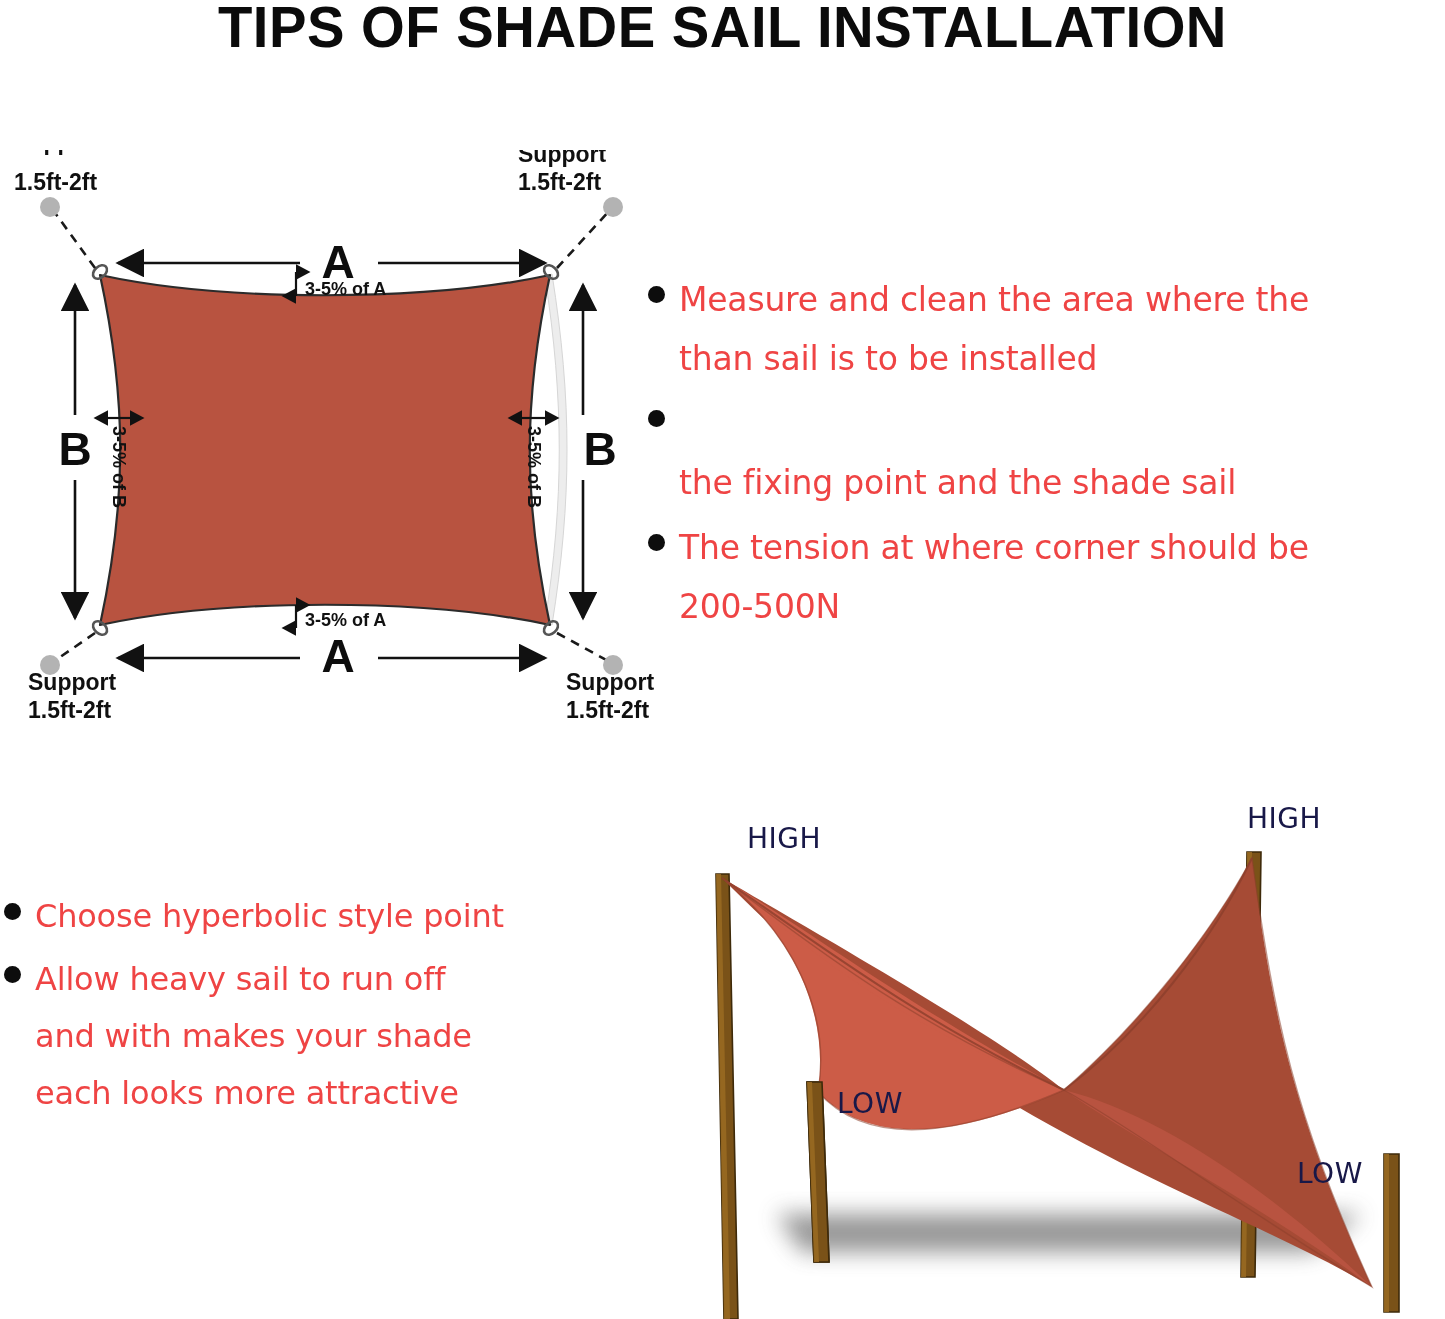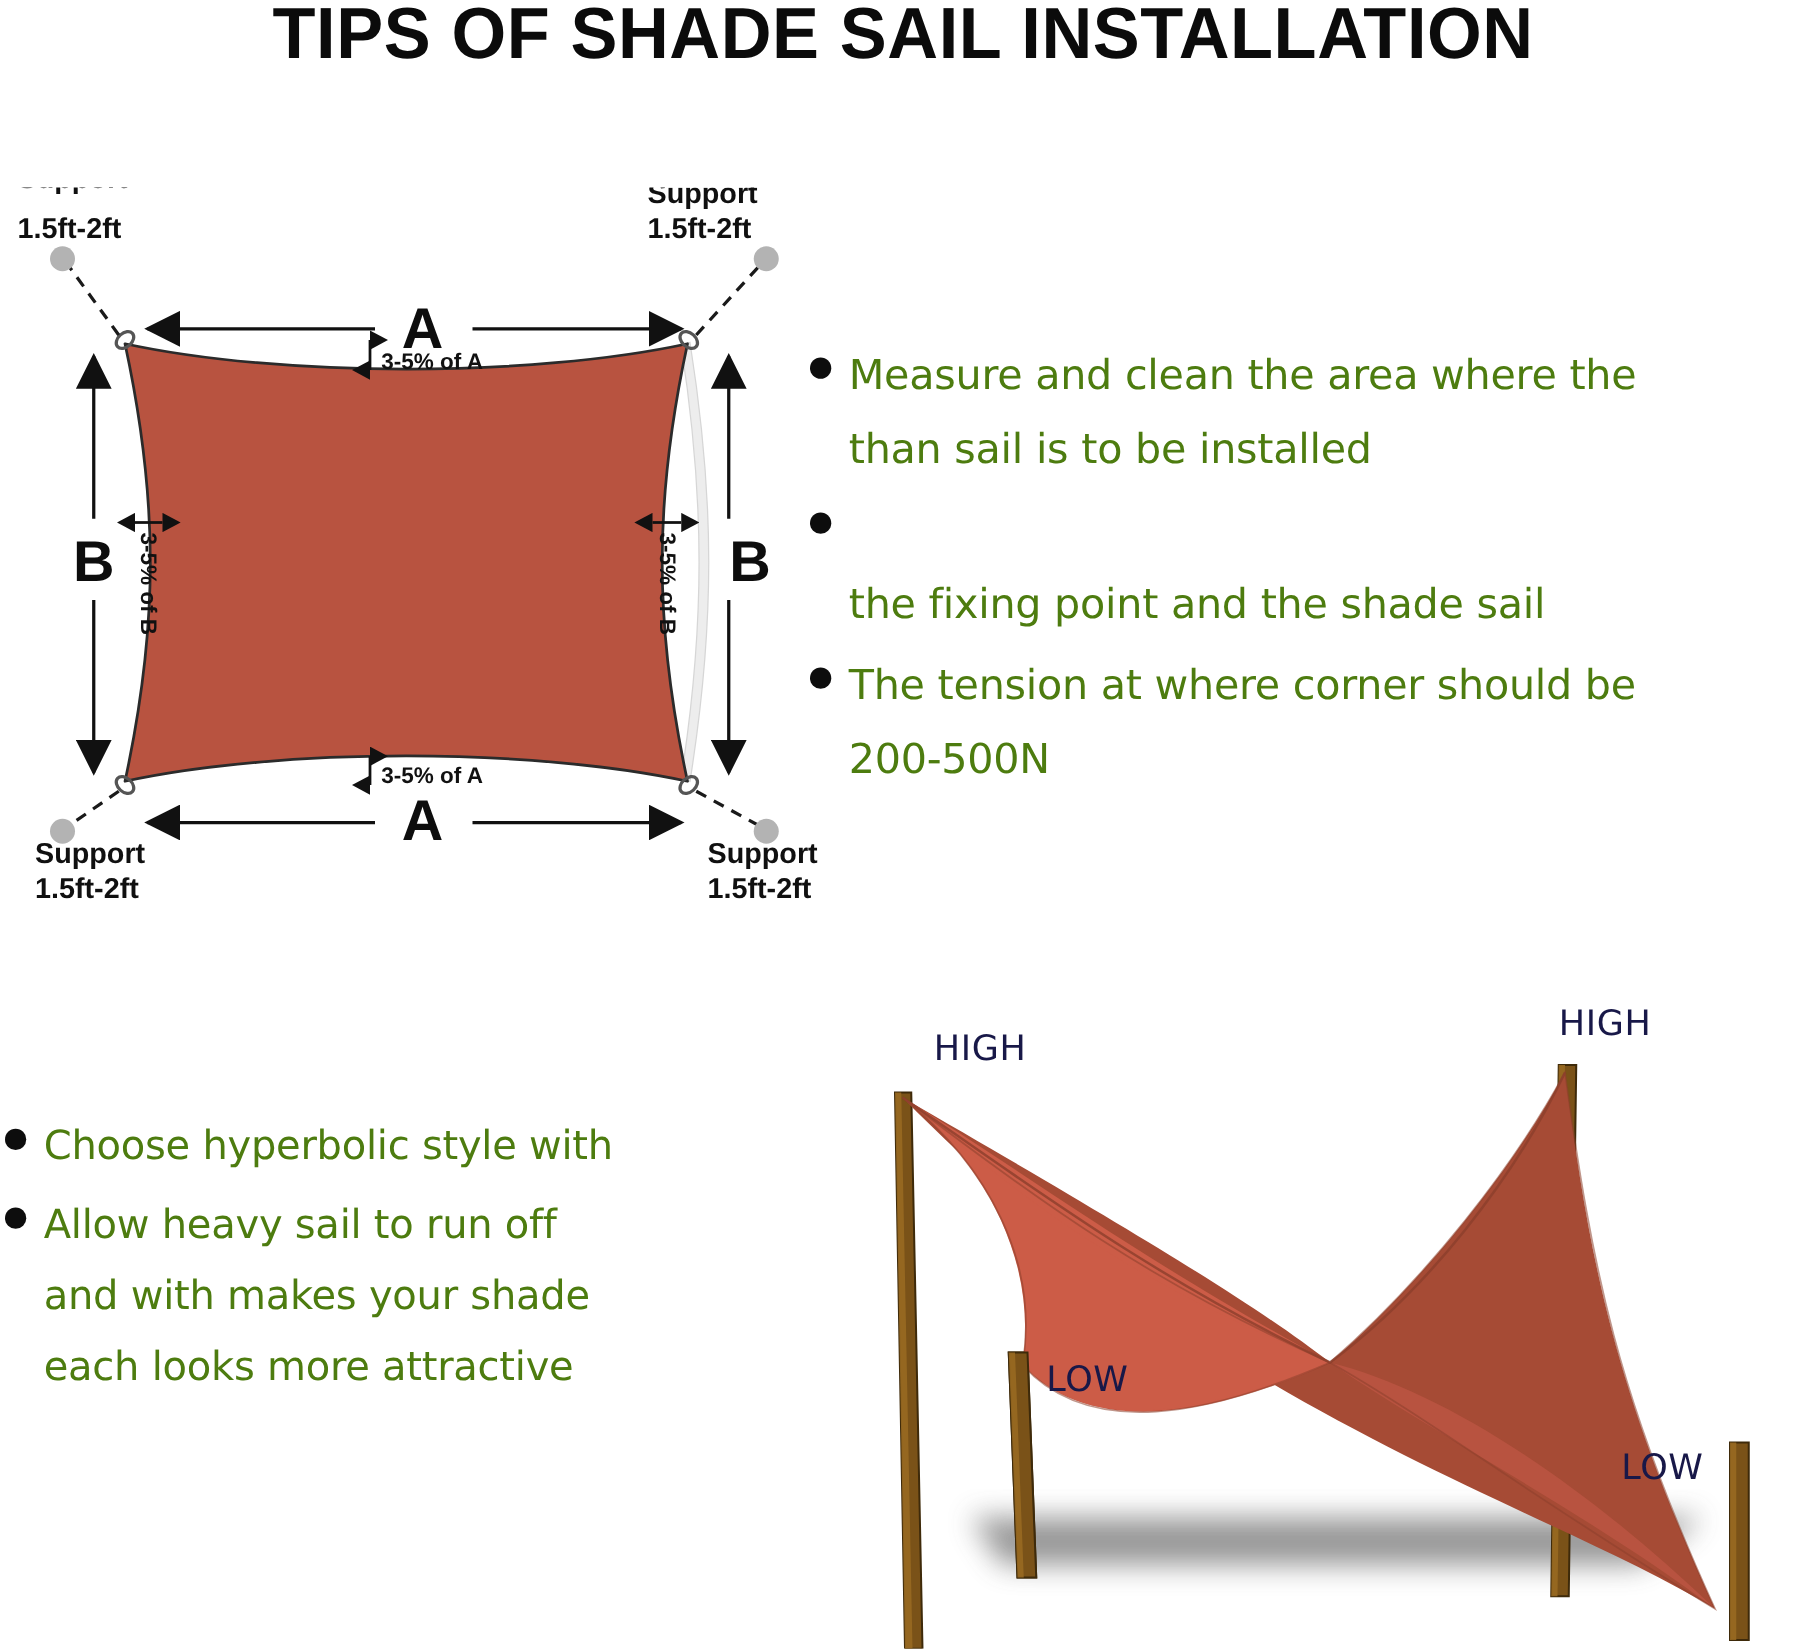--- a/index.html
+++ b/index.html
@@ -68,21 +68,21 @@
     height: 17px;
     border-radius: 50%;
     background: #0d0d0d;
     margin-top: 16px;
     margin-right: 14px;
   }
   .bullet-text {
     font-family: "DejaVu Sans", "Liberation Sans", sans-serif;
     font-size: 33px;
     line-height: 59px;
-    color: #4d7c0f;
+    color: #ef4444;
     letter-spacing: -0.2px;
   }
   #tips-lower .bullet-text {
     font-size: 32px;
     line-height: 57px;
   }
   #tips-lower .bullet-dot { margin-top: 15px; }
 
   
   #hypar {
@@ -247,21 +247,21 @@
     </span>
   </div>
 
 </div>
 
 <div id="tips-lower">
 
   <div class="bullet-row">
     <span class="bullet-dot"></span>
     <span class="bullet-text">
-      <span>Choose hyperbolic style with</span><br>
+      <span>Choose hyperbolic style point</span><br>
     </span>
   </div>
 
   <div class="bullet-row">
     <span class="bullet-dot"></span>
     <span class="bullet-text">
       <span>Allow heavy sail to run off</span><br>
       <span>and with makes your shade</span><br>
       <span>each looks more attractive</span>
     </span>

